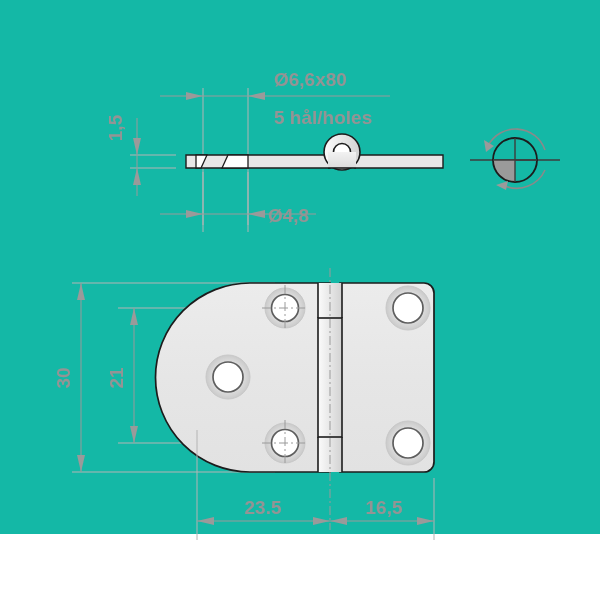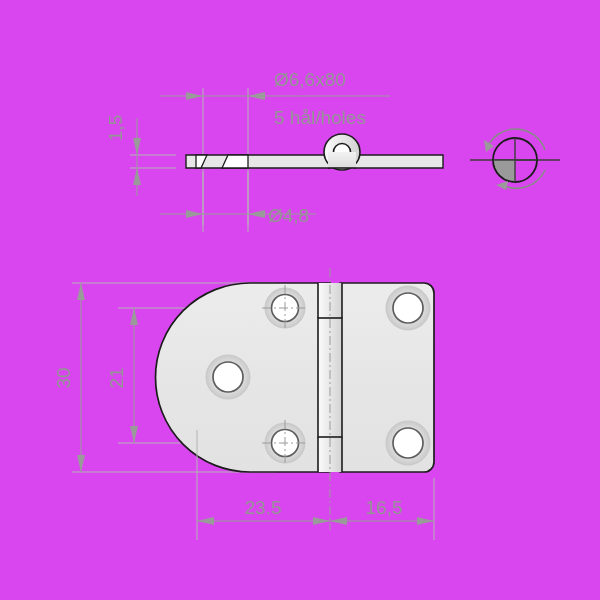--- a/index.html
+++ b/index.html
@@ -10,22 +10,23 @@
   }
   body {
     width: 600px;
     height: 600px;
     font-family: "Liberation Sans", sans-serif;
     overflow: hidden;
   }
   #drawing-root {
     position: relative;
     width: 600px;
-    height: 600px;
-    background: #d946ef;
+    height: 534px;
+    background: #14b8a6;
+    font-weight: bold;
   }
   svg#drawing {
     display: block;
     width: 600px;
     height: 600px;
   }
   .dim-text {
     font-family: "Liberation Sans", sans-serif;
     font-size: 19px;
     fill: #949494;

